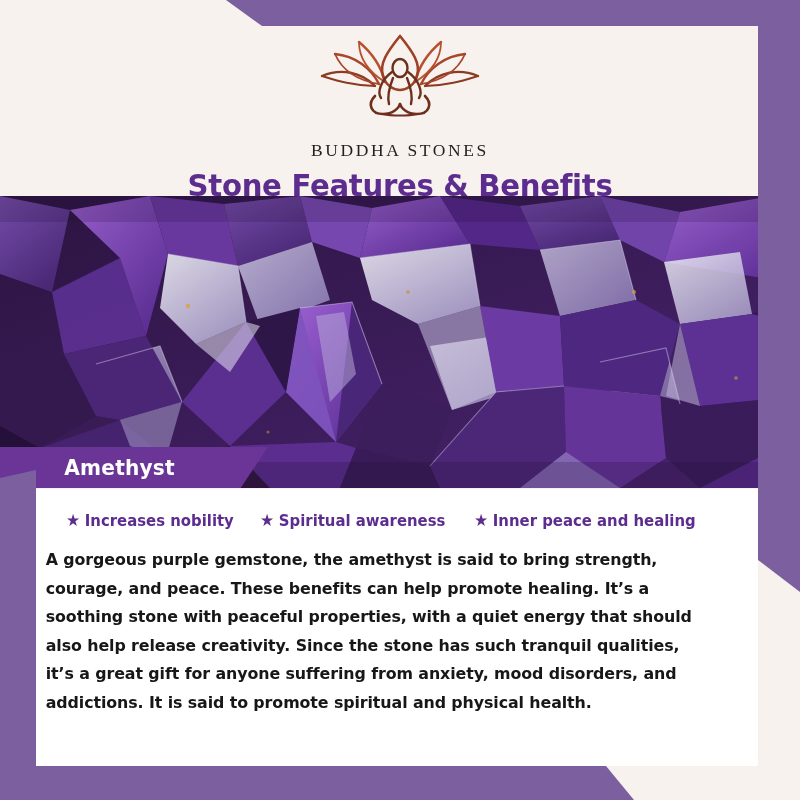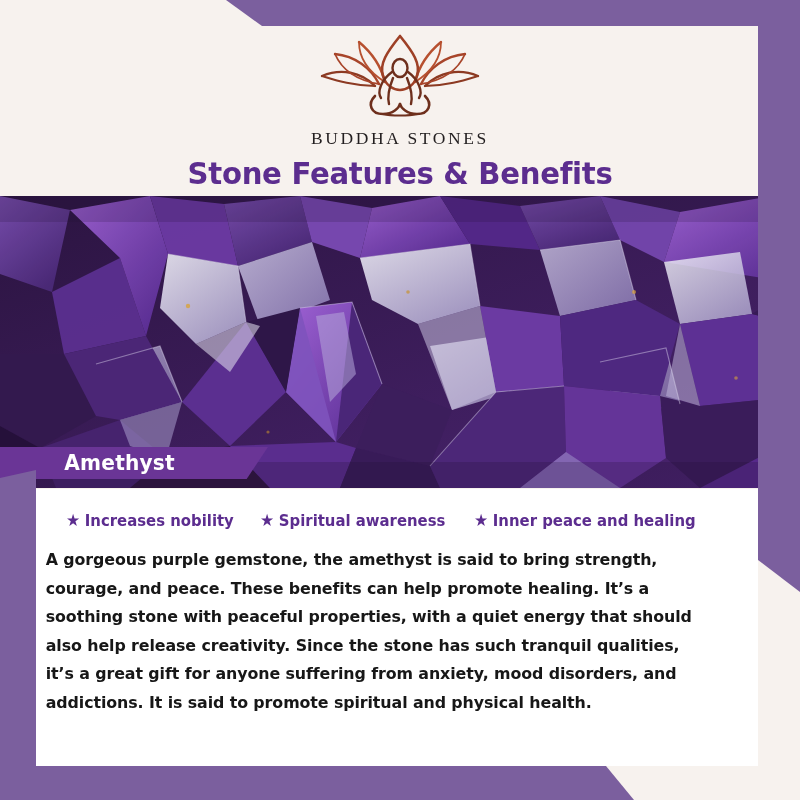--- a/index.html
+++ b/index.html
@@ -44,21 +44,21 @@
     z-index:4;
     display:flex; flex-direction:column; align-items:center;
   }
   .logo-wrap { margin-top:8px; display:flex; flex-direction:column; align-items:center; }
   .logo-mark { width:190px; height:86px; }
   .brand {
     font-family:"Liberation Serif", serif;
     font-size:17.5px;
     letter-spacing:2.6px;
     color:#231f20;
-    margin-top:8px;
+    margin-top:20px;
     white-space:nowrap;
   }
   .page-title {
     font-family:"DejaVu Sans", sans-serif;
     font-weight:bold;
     font-size:31px;
     color:#5c2d8f;
     letter-spacing:-0.3px;
     margin-top:6px;
     transform:scaleX(0.94);
@@ -67,21 +67,21 @@
   
   .photo-band {
     position:absolute; top:196px; left:0; width:800px; height:292px;
     overflow:hidden; z-index:3;
     background:#3a1f57;
   }
   .photo-band svg { display:block; }
 
   
   .stone-label {
-    position:absolute; top:447px; left:0; height:32px; width:268px;
+    position:absolute; top:447px; left:0; height:41px; width:268px;
     background:#6a3596;
     clip-path: polygon(0 0, 268px 0, 240px 42px, 0 42px);
     z-index:5;
     display:flex; align-items:center;
   }
   .stone-label span {
     font-family:"DejaVu Sans", sans-serif;
     font-weight:bold;
     font-size:21px;
     color:#ffffff;

